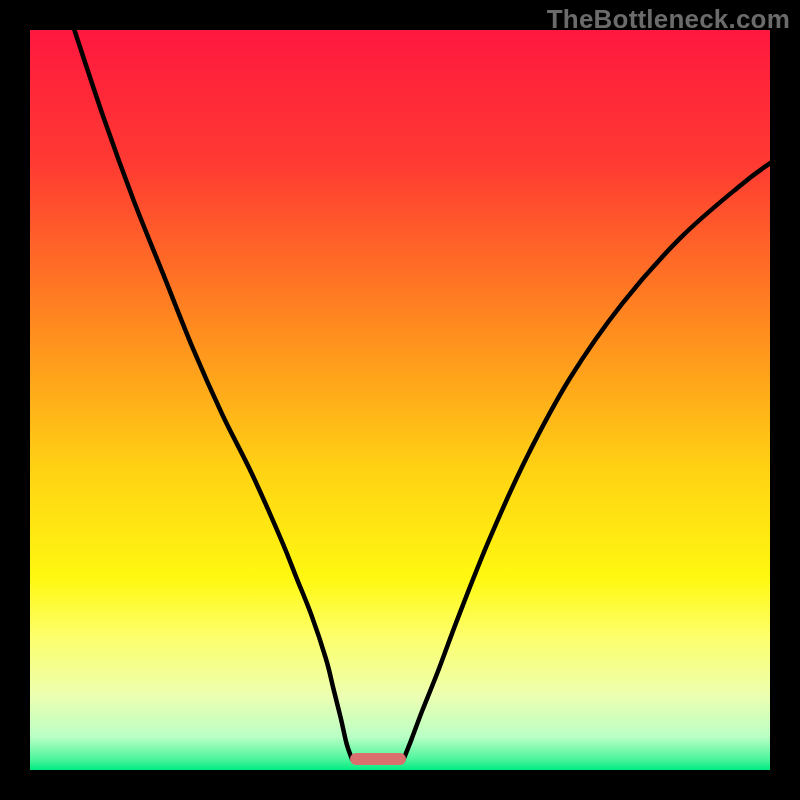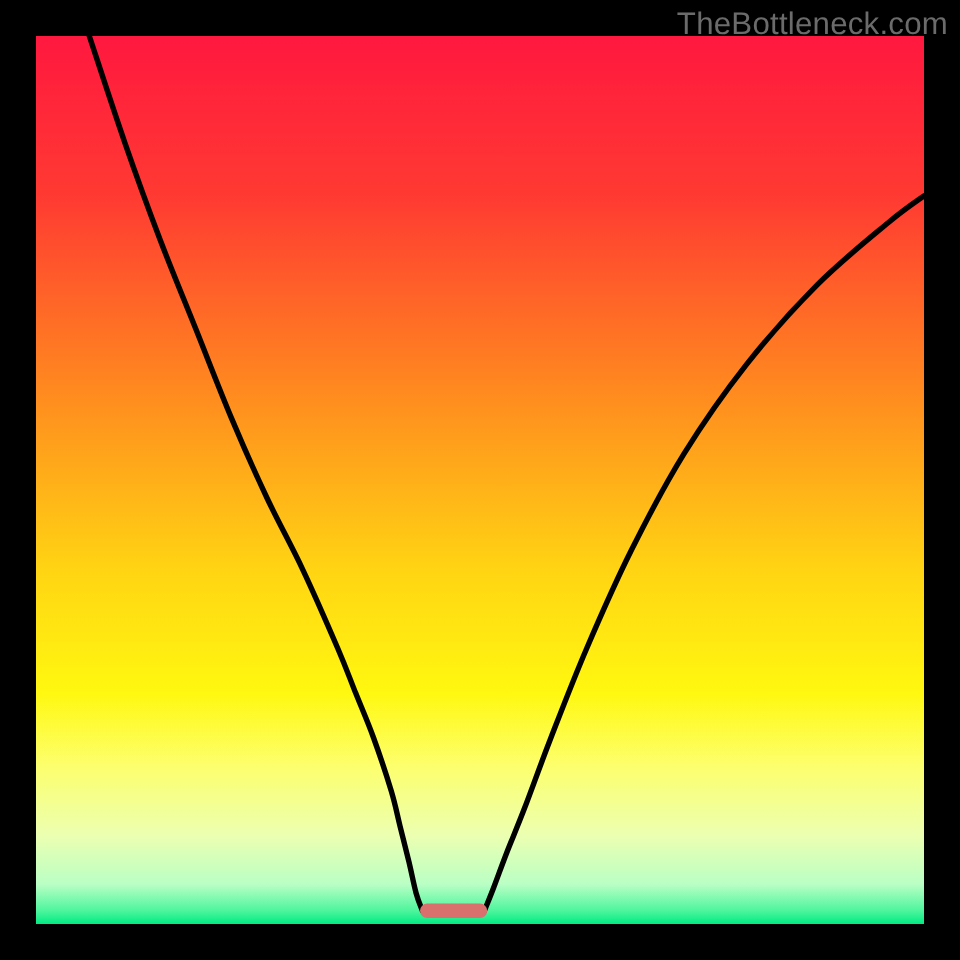--- a/index.html
+++ b/index.html
@@ -24,21 +24,21 @@
     width: 740px;
     height: 740px;
     overflow: hidden;
   }
   .watermark {
     position: absolute;
     top: 4px;
     right: 10px;
     font-family: Arial, Helvetica, sans-serif;
     font-size: 26px;
-    font-weight: 400;
+    font-weight: 700;
     color: #6b6b6b;
     letter-spacing: 0.2px;
   }
   .gradient {
     position: absolute;
     left: 0; top: 0;
     width: 100%;
     height: 100%;
   }
   .curves {

